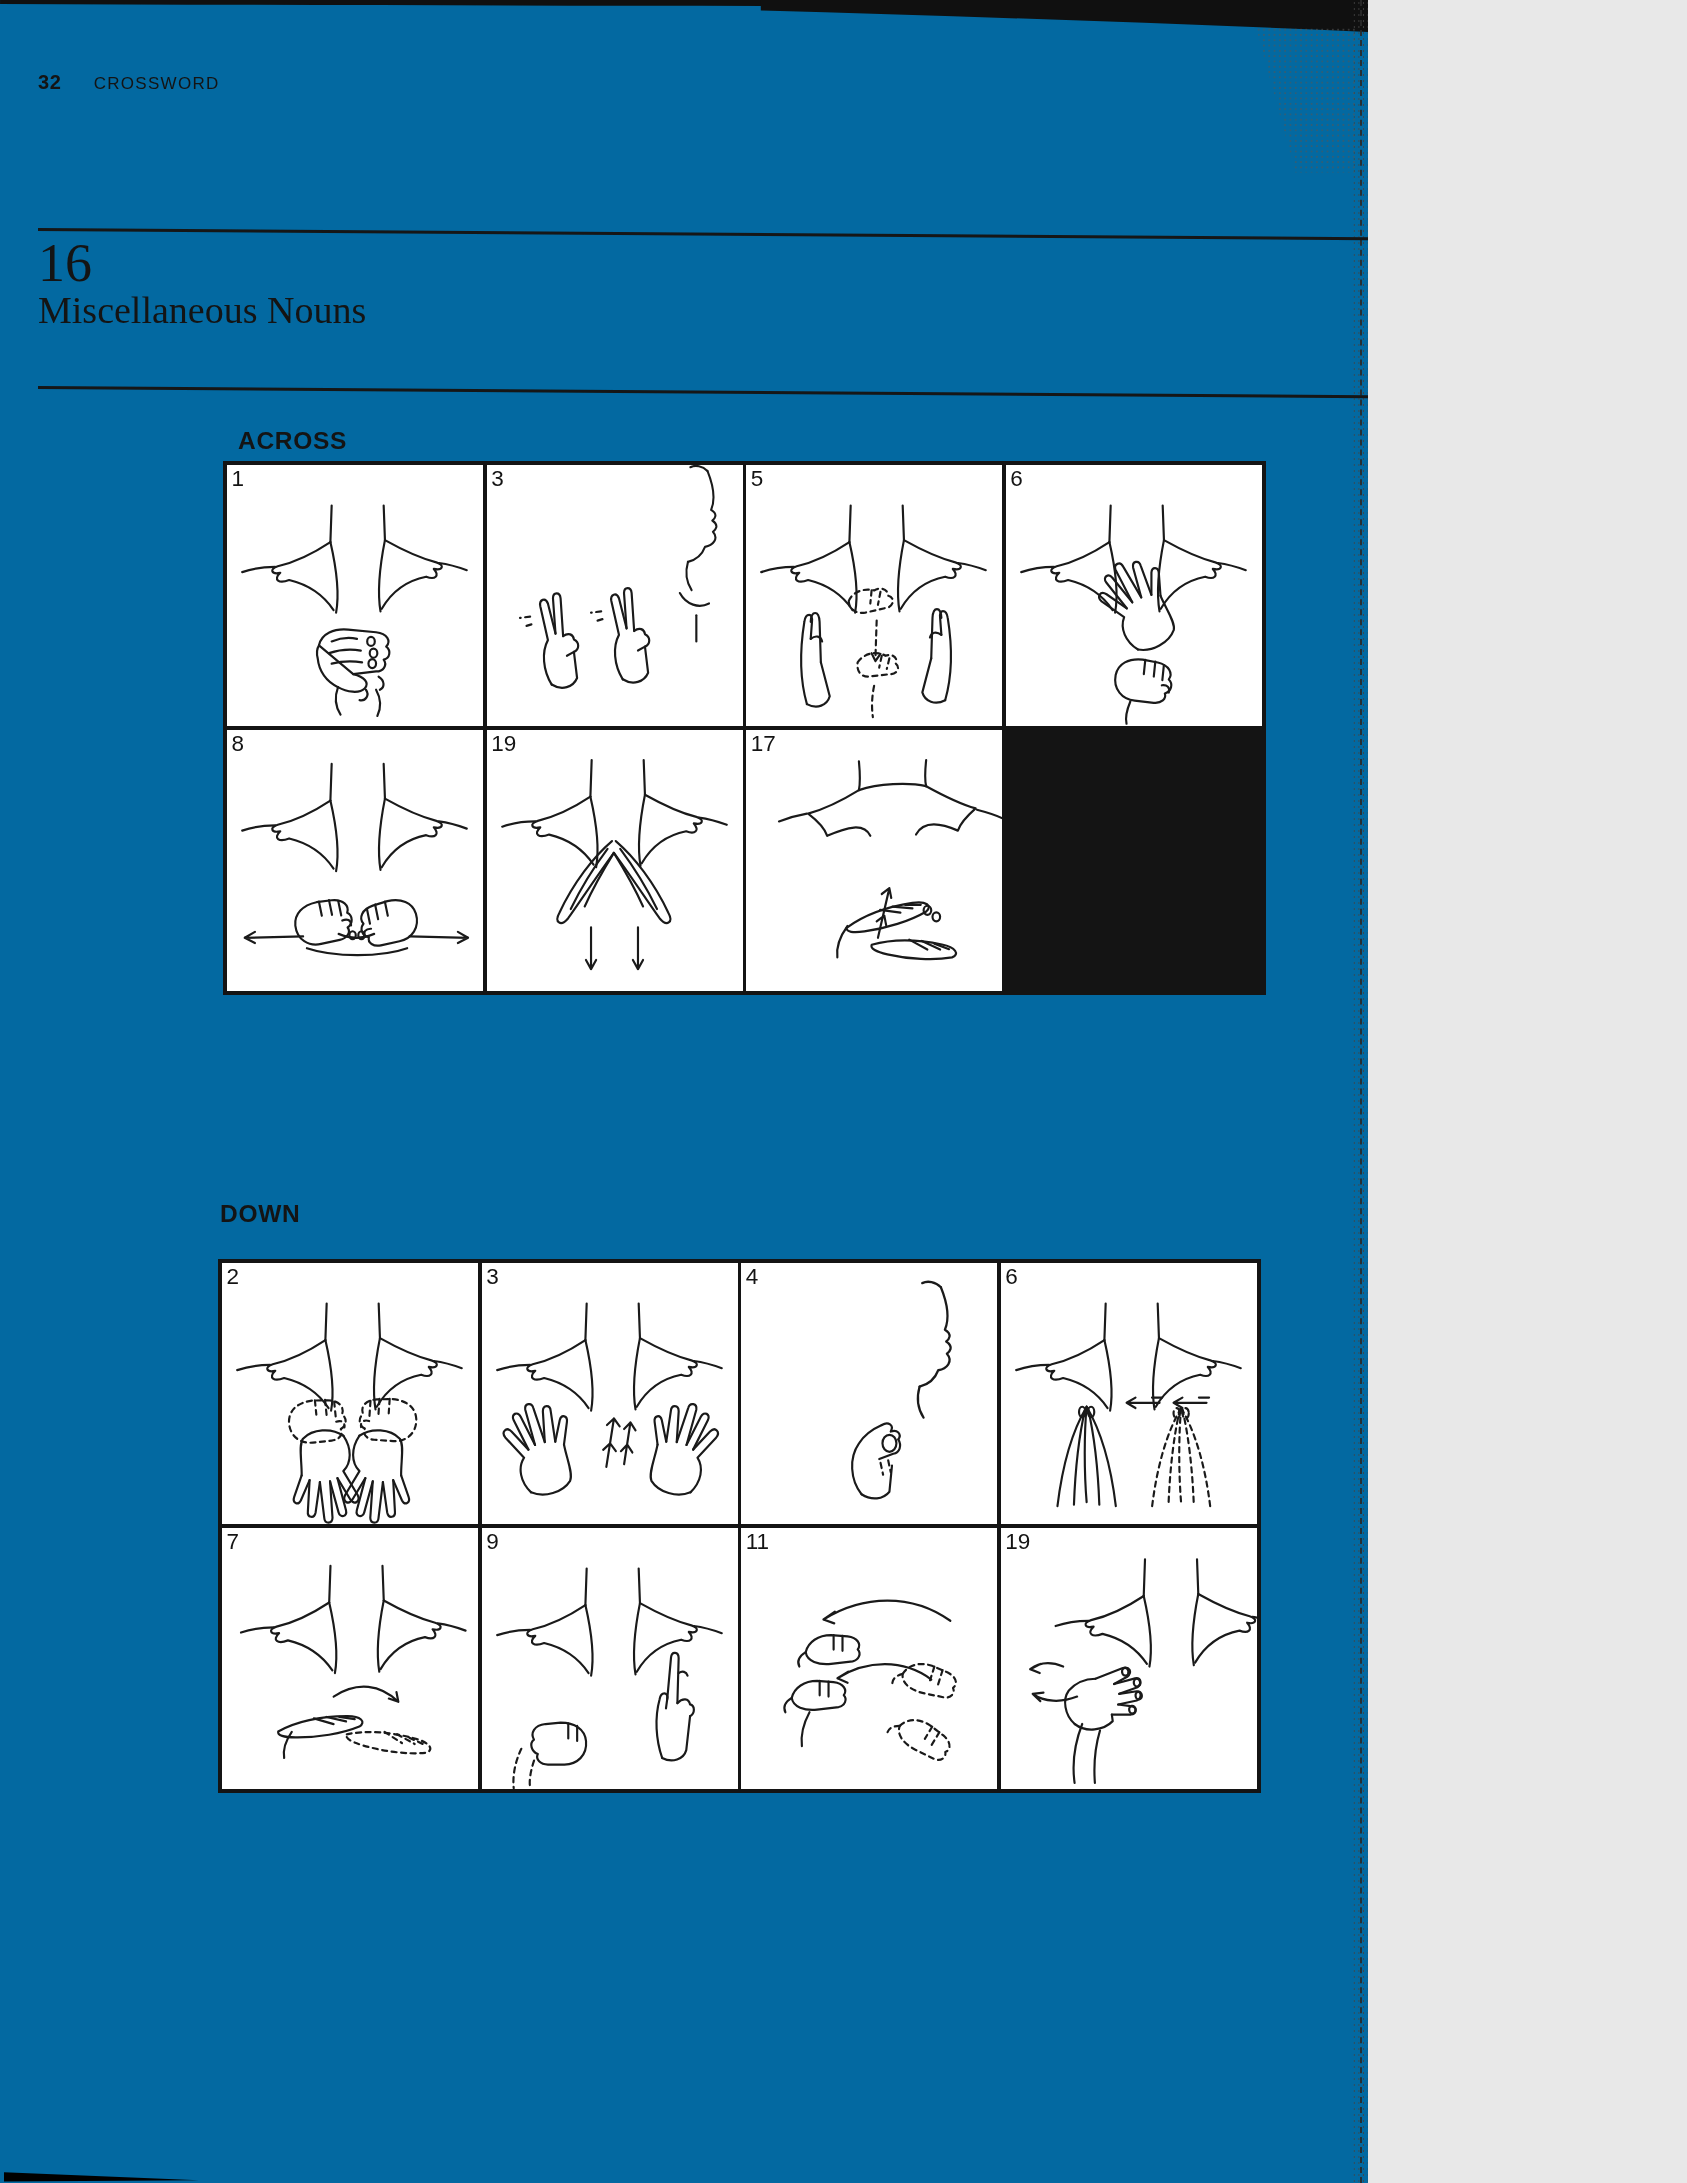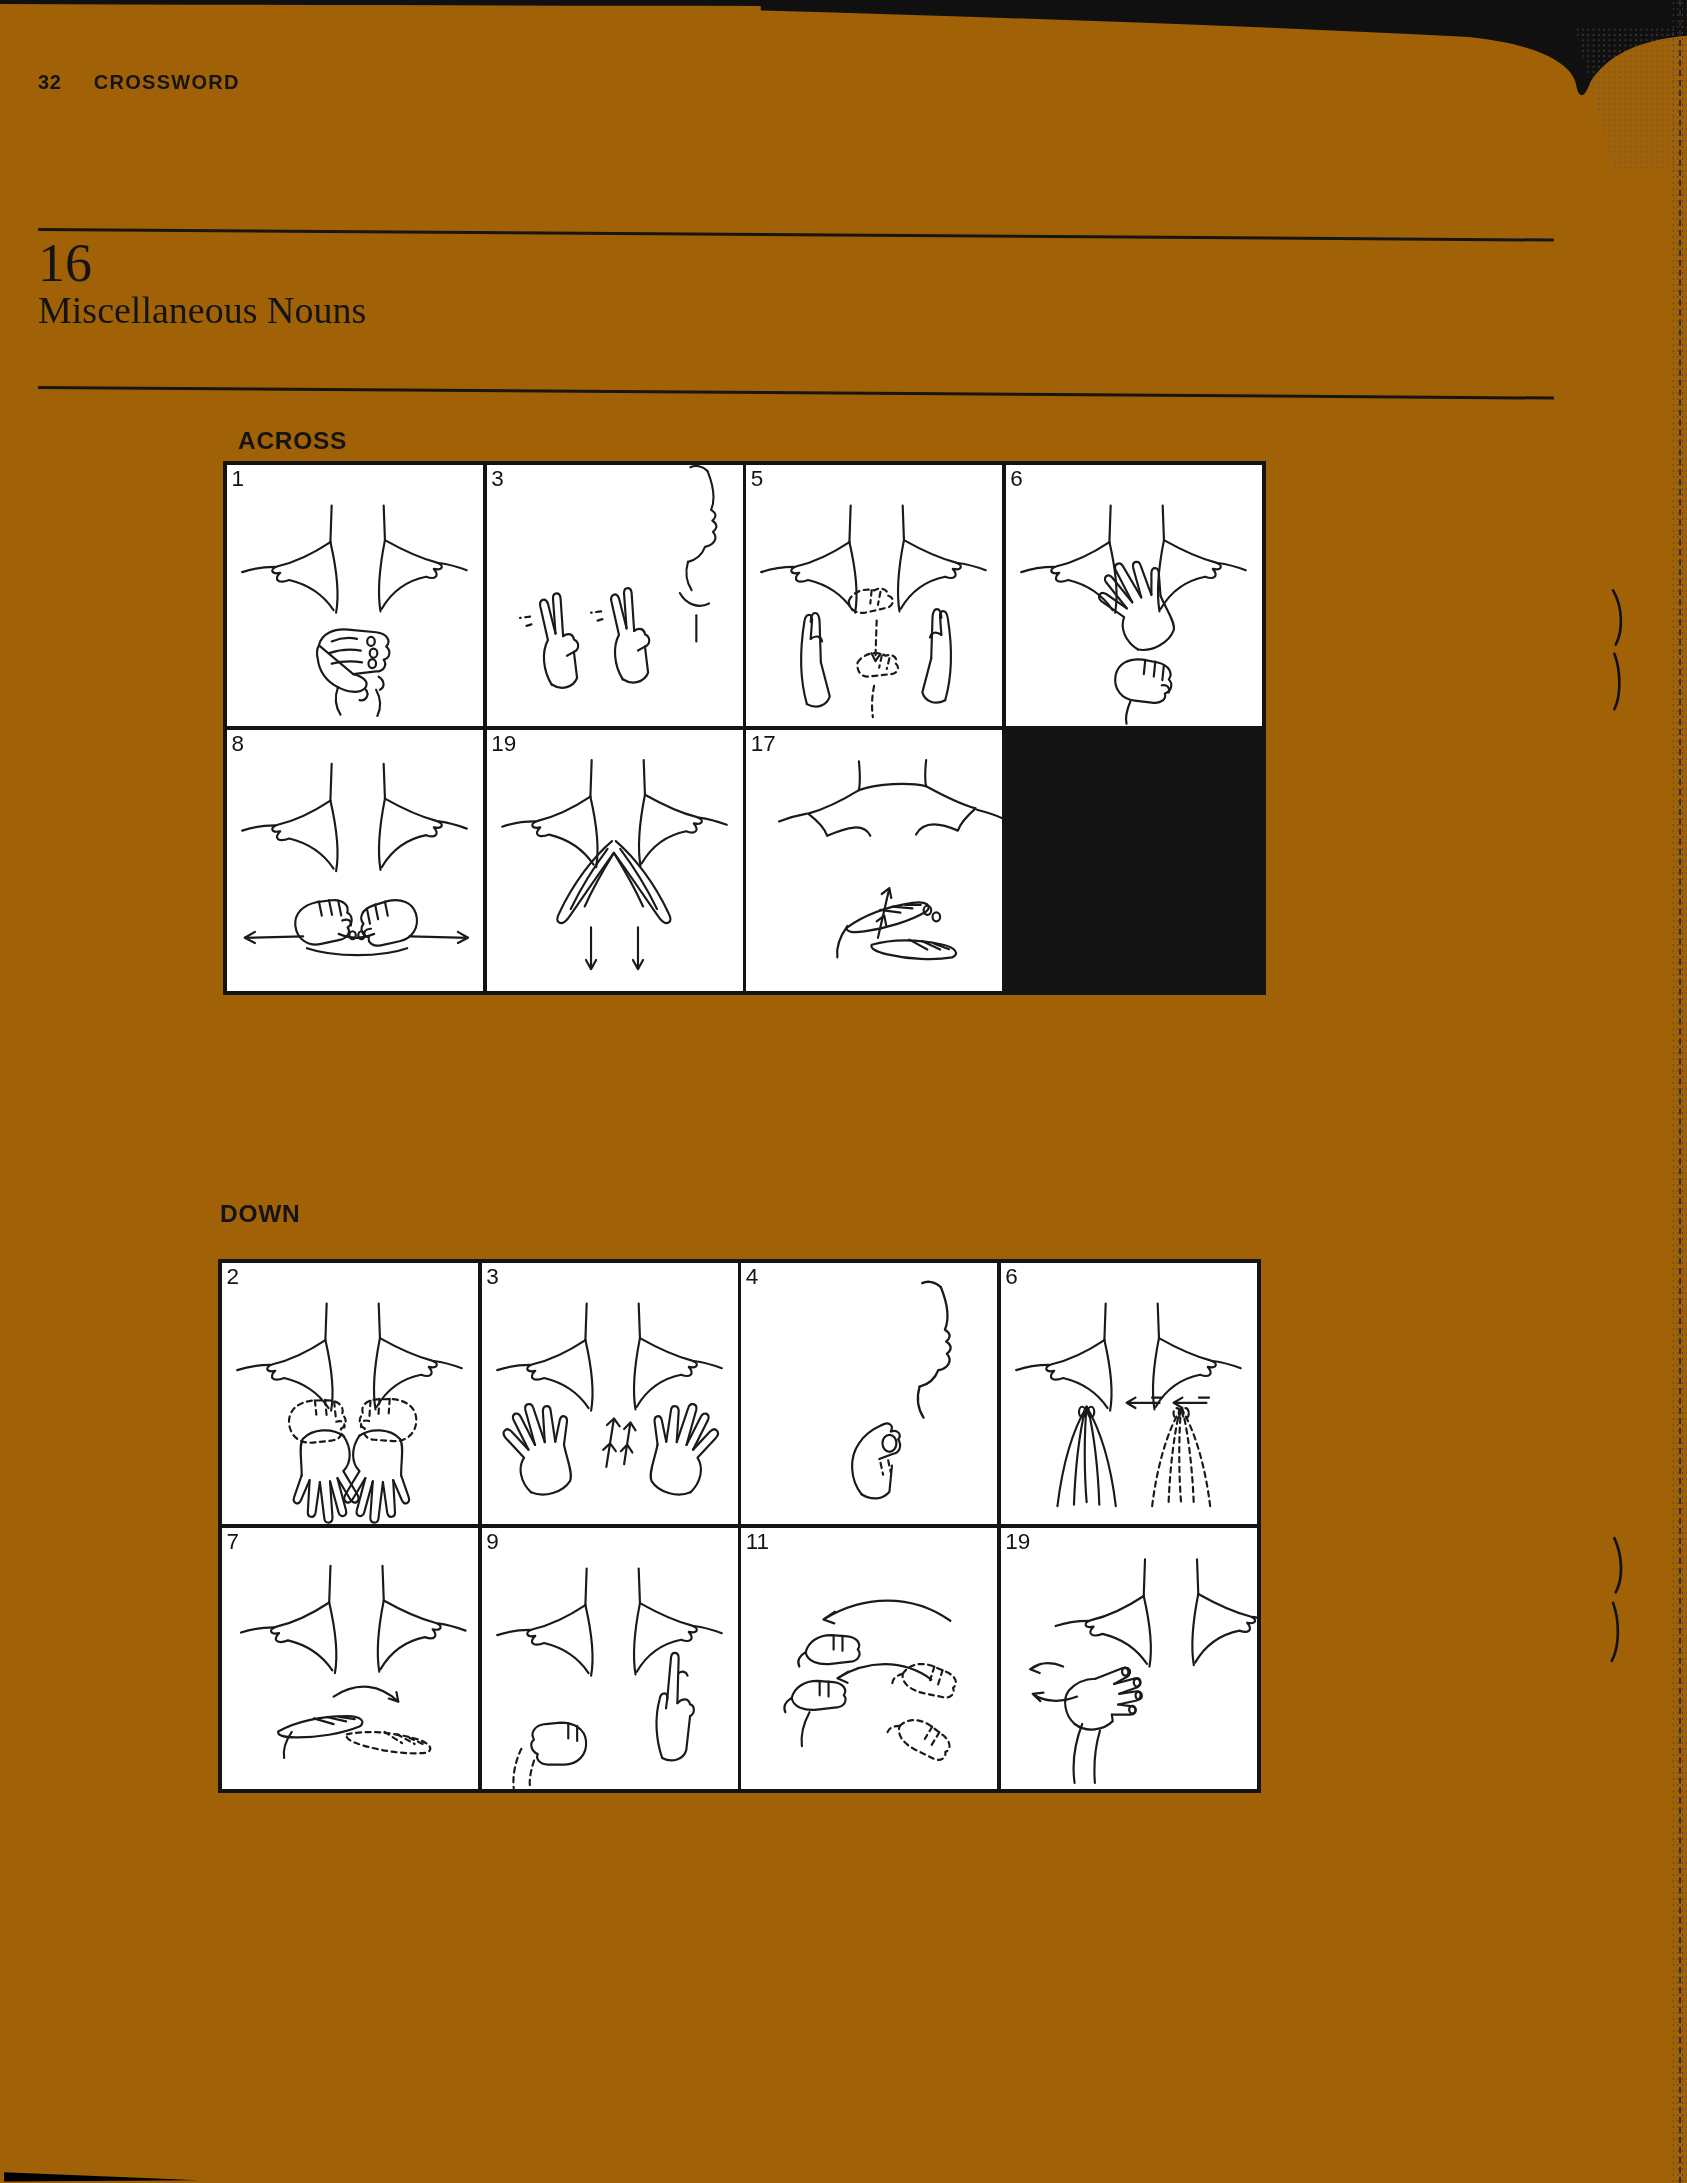--- a/index.html
+++ b/index.html
@@ -1,22 +1,22 @@
 <!DOCTYPE html>
 <html style="font-size:10.6px"><head>
 <meta charset="utf-8">
 <style>
   html,body{margin:0;padding:0;background:#e8e8e8;}
-  #page{position:relative;width:1687px;height:2183px;background:#a16207;overflow:hidden;
+  #page{position:relative;width:1368px;height:2183px;background:#0369a1;overflow:hidden;
         font-family:"Liberation Sans",sans-serif;color:#141414;}
 
   
   .pg-head{position:absolute;top:71px;left:38px;display:flex;gap:32px;align-items:baseline;}
   .pg-num{font-size:20px;font-weight:bold;letter-spacing:0.7px;}
-  .pg-title{font-size:20px;font-weight:bold;letter-spacing:1.3px;}
+  .pg-title{font-size:17px;font-weight:normal;letter-spacing:1.3px;}
 
   
   .rule{position:absolute;left:38px;width:1516px;height:3.3px;background:#161616;transform:rotate(0.4deg);transform-origin:left center;}
   #rule-top{top:228px;}
   #rule-bottom{top:386px;}
   .chap-wrap{position:absolute;left:38px;top:236px;width:1516px;text-align:left;}
   .chap-num{font-family:"Liberation Serif",serif;font-size:54px;font-weight:400;line-height:1.0;}
   .chap-title{font-family:"Liberation Serif",serif;font-size:38px;font-weight:400;margin-top:1px;line-height:1.0;}
 
   

